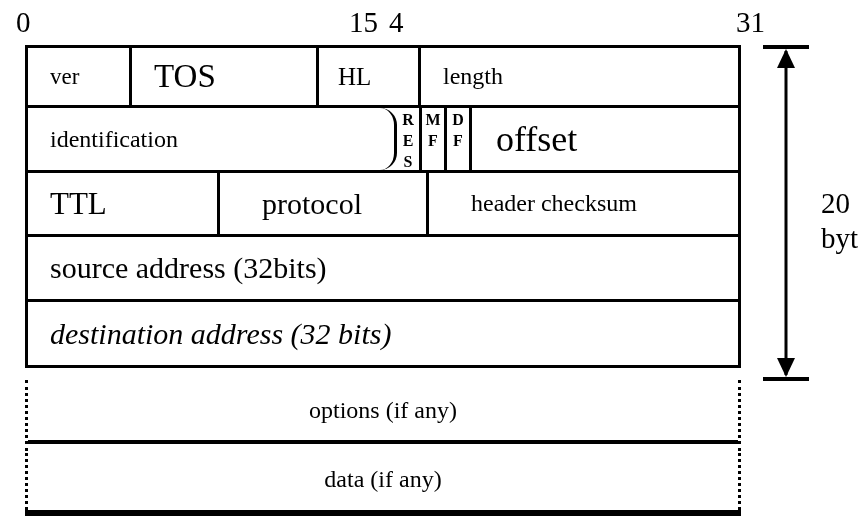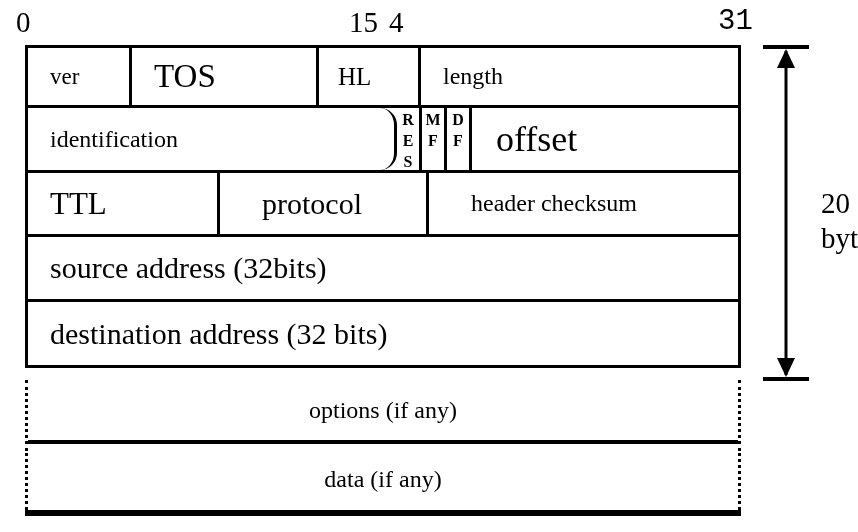--- a/index.html
+++ b/index.html
@@ -10,32 +10,32 @@
     font-family: "Liberation Serif", "DejaVu Serif", serif;
     color: #000;
   }
   #figure { position: relative; width: 858px; height: 532px; background: #fff; }
 
   
   .bitlabel { position: absolute; top: 6px; font-size: 29px; line-height: 32px; white-space: nowrap; }
   .bl-zero { left: 16px; }
   .bl-fifteen { left: 338px; width: 40px; text-align: right; }
   .bl-sixteen { left: 389px; }
-  .bl-thirtyone { left: 718px; width: 32px; text-align: center; font-family: Liberation Mono, monospace; }
+  .bl-thirtyone { left: 736px; width: 32px; text-align: left; }
 
   
   #hdr-table { position: absolute; left: 25px; top: 45px; width: 716px; }
   .solid-block { border: 3px solid #000; width: 716px; }
   .row { display: flex; width: 100%; }
   .row.bline { border-bottom: 3px solid #000; }
   .r1 { height: 60px; }
   .r2 { height: 65px; }
   .r3 { height: 64px; gap: 20px; }
   .r4 { height: 65px; }
-  .r5 { height: 63px; }
+  .r5 { height: 63px; font-style: italic; }
   .cell {
     display: flex; align-items: center;
     padding-left: 10px;
     border-right: 3px solid #000;
     overflow: hidden; white-space: nowrap; margin-left: 12px;
   }
   .cell.last { border-right: none; flex: 1 1 auto; }
 
   .c-ver     { width: 92px;  font-size: 23px; }
   .c-hl      { width: 90px;  font-size: 25px; padding-left: 7px; }

